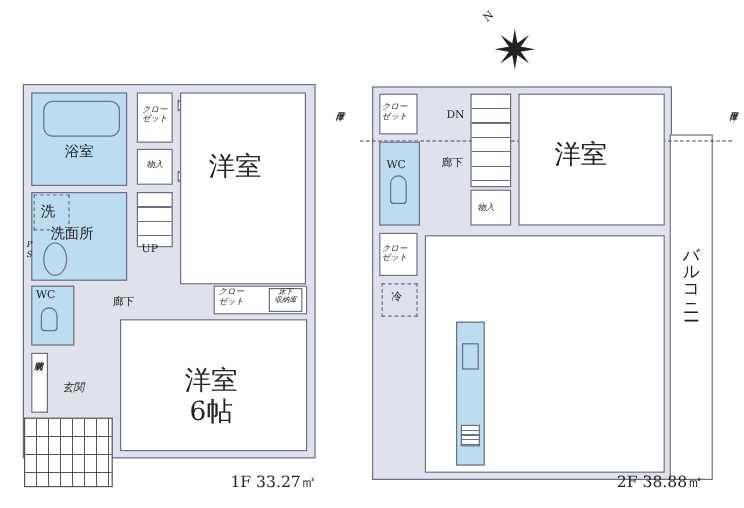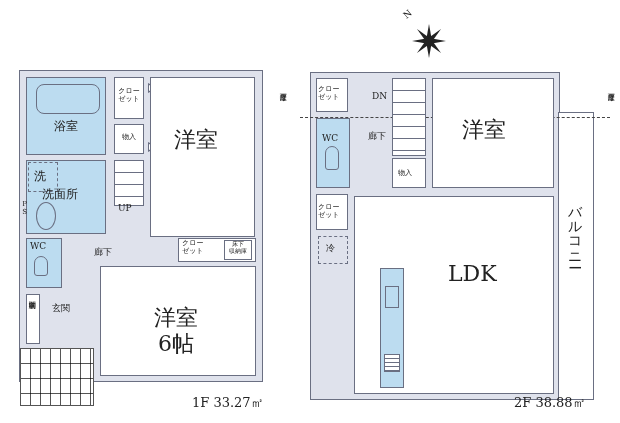--- a/index.html
+++ b/index.html
@@ -4,21 +4,21 @@
 <style>
   html,body{margin:0;padding:0;background:#fff;}
   body{width:620px;height:423px;position:relative;overflow:hidden;font-family:"DejaVu Serif",serif;color:#222;}
   .abs{position:absolute;box-sizing:border-box;}
   .wall{position:absolute;background:#dfe2ec;border:1px solid #6a6f82;box-sizing:border-box;}
   .room{position:absolute;background:#fff;border:1px solid #6a6f82;box-sizing:border-box;}
   .wet{background:#bcdcf0;}
   .label{position:absolute;text-align:center;line-height:1.05;white-space:nowrap;}
   .big{font-size:22px;}
   .sm{font-size:9px;}
-  .xs{font-size:7px;line-height:1.1;}
+  .xs{font-size:7px;line-height:1.1;font-style:italic;}
   .vert{writing-mode:vertical-rl;text-orientation:upright;}
   .dotted{border:1px dashed #6a6f82;}
   .stairs{position:absolute;background:repeating-linear-gradient(#fff 0 11px,#6a6f82 11px 12px);border:1px solid #6a6f82;box-sizing:border-box;}
   .tile{position:absolute;background:
      repeating-linear-gradient(90deg,#fff 0 9px,#555 9px 10px),
      repeating-linear-gradient(#fff 0 14px,#555 14px 15px);background-blend-mode:multiply;border:1px solid #555;box-sizing:border-box;}
   .tri{position:absolute;width:0;height:0;border-top:5px solid transparent;border-bottom:5px solid transparent;border-left:10px solid #6a6f82;}
   .tri::after{content:"";position:absolute;left:-9px;top:-3px;border-top:3px solid transparent;border-bottom:3px solid transparent;border-left:6px solid #fff;}
   .dash-line{position:absolute;border-top:1px dashed #444;height:0;}
 </style>
@@ -52,21 +52,21 @@
   <div class="label sm" style="left:104px;top:138px;">UP</div>
 
   <div class="room wet" style="left:12px;top:172px;width:36px;height:50px;"></div>
   <div class="label sm" style="left:16px;top:176px;">WC</div>
   <div class="abs" style="left:20px;top:190px;width:14px;height:20px;border:1px solid #6a6f82;border-radius:7px 7px 3px 3px;"></div>
 
   <div class="label sm" style="left:80px;top:182px;">廊下</div>
 
   <div class="room" style="left:12px;top:228px;width:14px;height:50px;"></div>
   <div class="label xs vert" style="left:13px;top:230px;">玄関収納</div>
-  <div class="label sm" style="left:38px;top:238px;">玄関</div>
+  <div class="label sm" style="left:38px;top:254px;font-style:italic;">玄関</div>
   <div class="tile" style="left:6px;top:282px;width:74px;height:58px;"></div>
 
   <div class="room" style="left:136px;top:11px;width:105px;height:160px;"></div>
   <div class="label big" style="left:160px;top:62px;">洋室</div>
 
   <div class="room" style="left:164px;top:172px;width:78px;height:24px;"></div>
   <div class="label xs" style="left:168px;top:174px;white-space:pre;">クロー
 ゼット</div>
   <div class="abs" style="left:210px;top:174px;width:28px;height:20px;border:1px solid #6a6f82;"></div>
   <div class="label xs" style="left:211px;top:175px;width:26px;font-size:6px;white-space:pre;">床下
@@ -122,20 +122,19 @@
   <div class="label xs" style="left:18px;top:204px;white-space:pre;">クロー
 ゼット</div>
 
   <div class="abs dotted" style="left:18px;top:236px;width:30px;height:28px;"></div>
   <div class="label sm" style="left:26px;top:244px;">冷</div>
 
   <div class="room" style="left:132px;top:78px;width:122px;height:110px;"></div>
   <div class="label big" style="left:162px;top:118px;">洋室</div>
 
   <div class="room" style="left:54px;top:196px;width:200px;height:198px;"></div>
-  <div class="label big" style="left:148px;top:262px;">LDK</div>
 
   <div class="abs wet" style="left:80px;top:268px;width:24px;height:120px;border:1px solid #6a6f82;"></div>
   <div class="abs" style="left:85px;top:286px;width:14px;height:22px;border:1px solid #6a6f82;"></div>
   <div class="abs" style="left:84px;top:354px;width:16px;height:18px;border:1px solid #6a6f82;background:repeating-linear-gradient(#fff 0 3px,#6a6f82 3px 4px);"></div>
 
   <div class="label" style="left:214px;top:396px;font-size:13px;">2F 38.88㎡</div>
 </div>
 
 </body></html>

